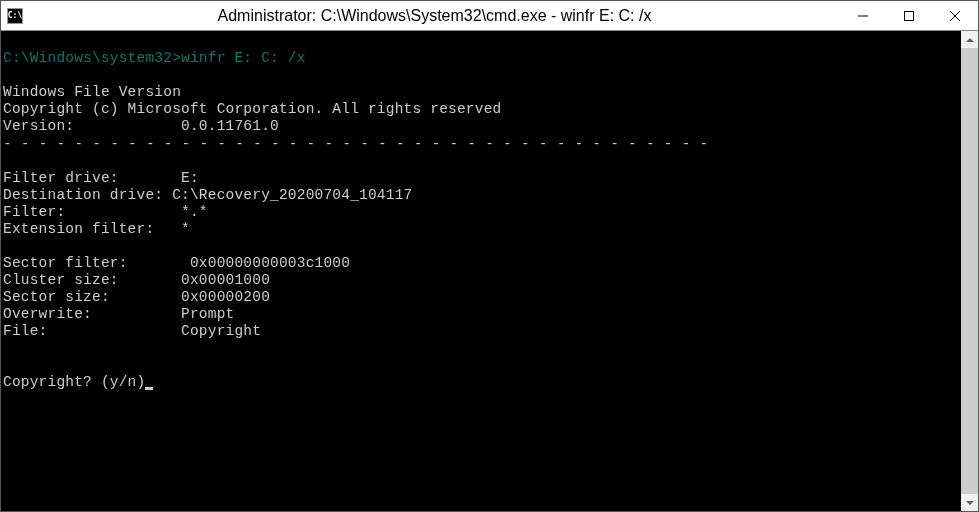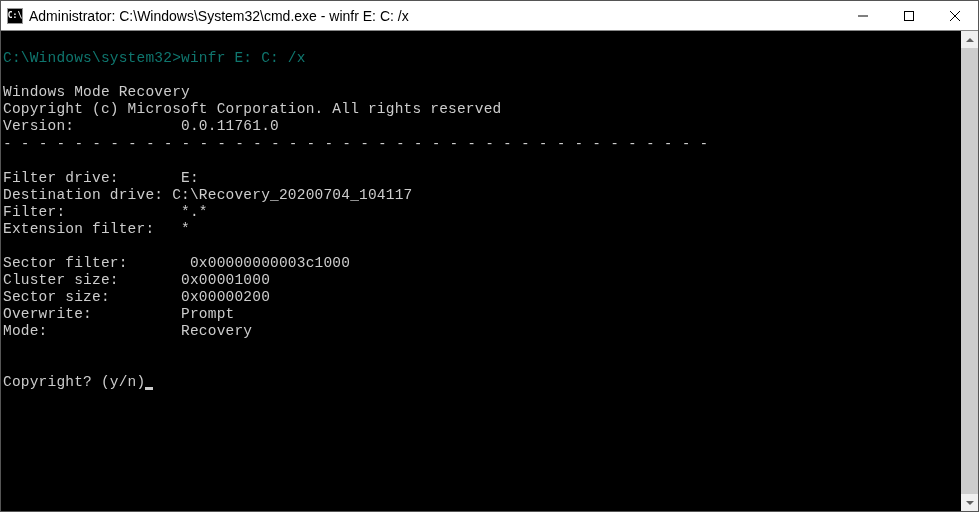--- a/index.html
+++ b/index.html
@@ -34,23 +34,24 @@
       display: flex;
       align-items: center;
       justify-content: center;
       font-size: 8px;
       color: #fff;
       font-family: Consolas, monospace;
       font-weight: bold;
       border: 1px solid #999;
     }
     .titlebar-text {
-      font-size: 14px;
+      font-size: 16px;
       color: #000;
       flex: 1;
+      text-align: center;
     }
     .titlebar-controls {
       display: flex;
       height: 100%;
     }
     .titlebar-btn {
       width: 46px;
       height: 29px;
       display: flex;
       align-items: center;
@@ -139,35 +140,35 @@
             <line x1="0" y1="0" x2="10" y2="10" stroke="#000" stroke-width="1"></line>
             <line x1="10" y1="0" x2="0" y2="10" stroke="#000" stroke-width="1"></line>
           </svg>
       </div>
     </div>
   </div>
   <div class="terminal-area">
     <div class="terminal">
 <span class="prompt-line"><span>C:\Windows\system32&gt;</span><span>winfr E: C: /x</span></span>
 
-<span>Windows Mode Recovery</span>
+<span>Windows File Version</span>
 <span>Copyright (c) Microsoft Corporation. All rights reserved</span>
 <span>Version:</span>            <span>0.0.11761.0</span>
 <span class="divider-line">- - - - - - - - - - - - - - - - - - - - - - - - - - - - - - - - - - - - - - - -</span>
 
 <span>Filter drive:</span>       <span>E:</span>
 <span>Destination drive:</span> <span>C:\Recovery_20200704_104117</span>
 <span>Filter:</span>             <span>*.*</span>
 <span>Extension filter:</span>   <span>*</span>
 
 <span>Sector filter:</span>       <span>0x00000000003c1000</span>
 <span>Cluster size:</span>       <span>0x00001000</span>
 <span>Sector size:</span>        <span>0x00000200</span>
 <span>Overwrite:</span>          <span>Prompt</span>
-<span>Mode:</span>               <span>Recovery</span>
+<span>File:</span>               <span>Copyright</span>
 
 
 <span>Copyright? (y/n)</span><span class="cursor"></span>
 </div>
     <div class="scrollbar">
       <div class="scrollbar-btn">
         <svg width="8" height="4" viewBox="0 0 8 4">
             <polygon points="4,0 8,4 0,4" fill="#606060"></polygon>
           </svg>
       </div>

